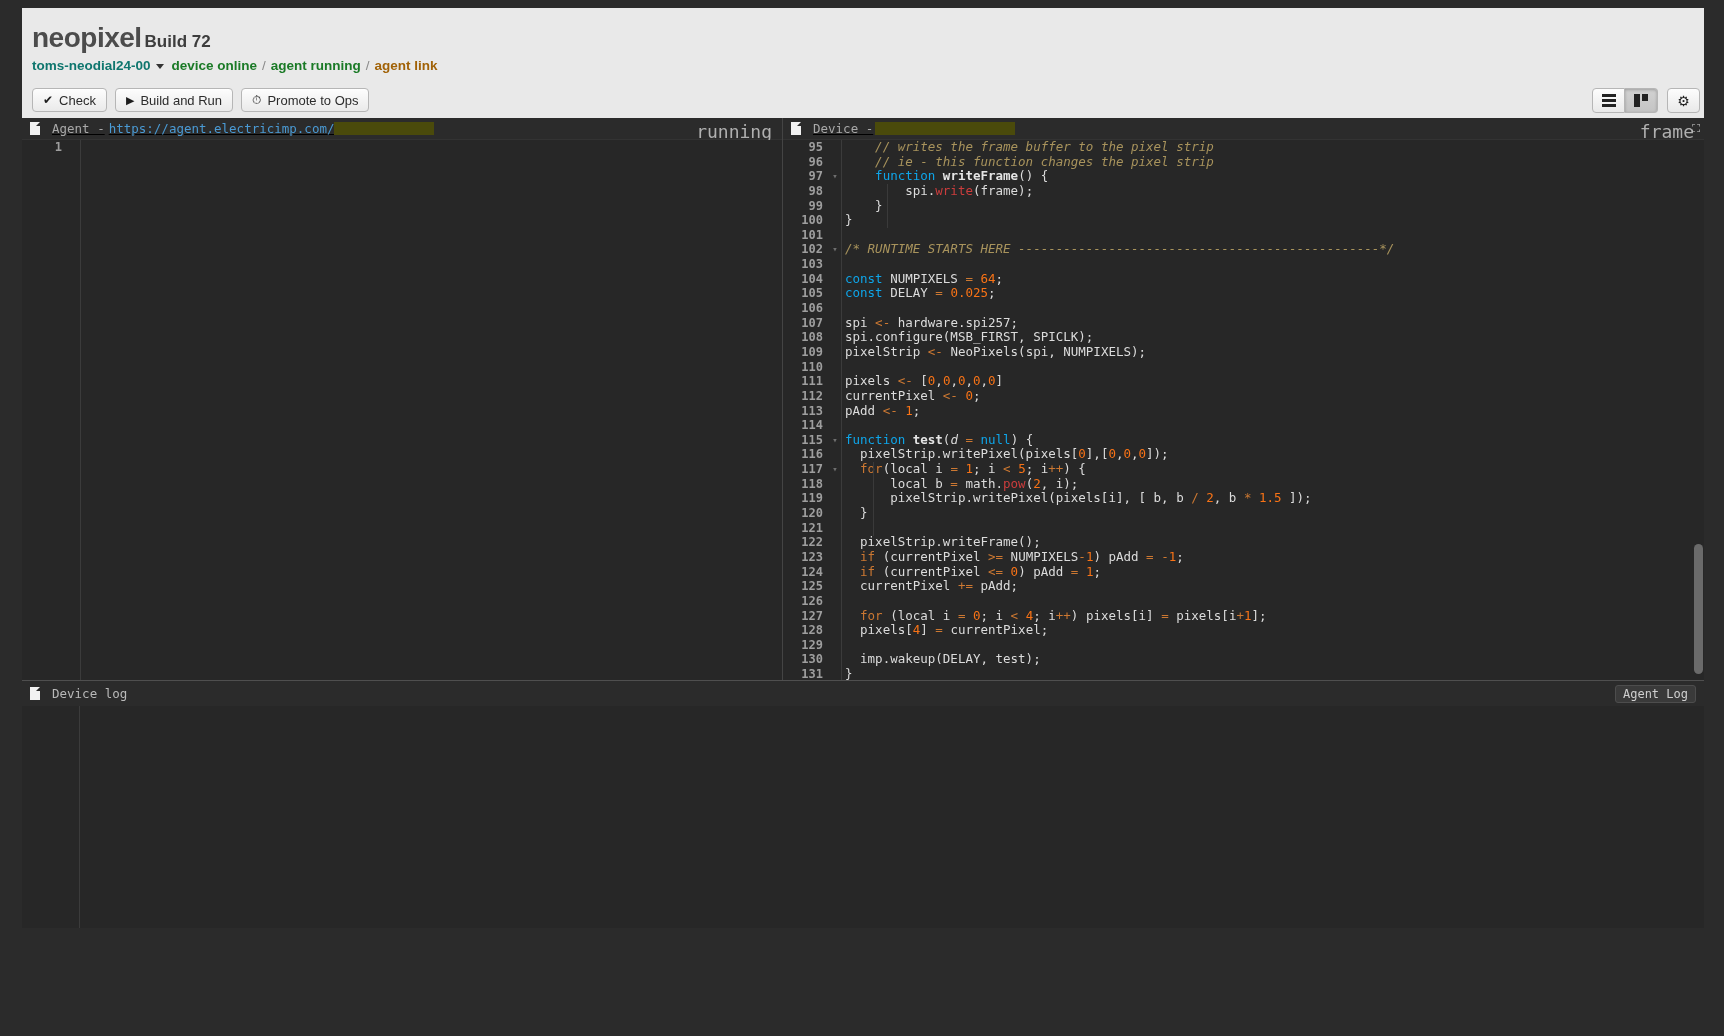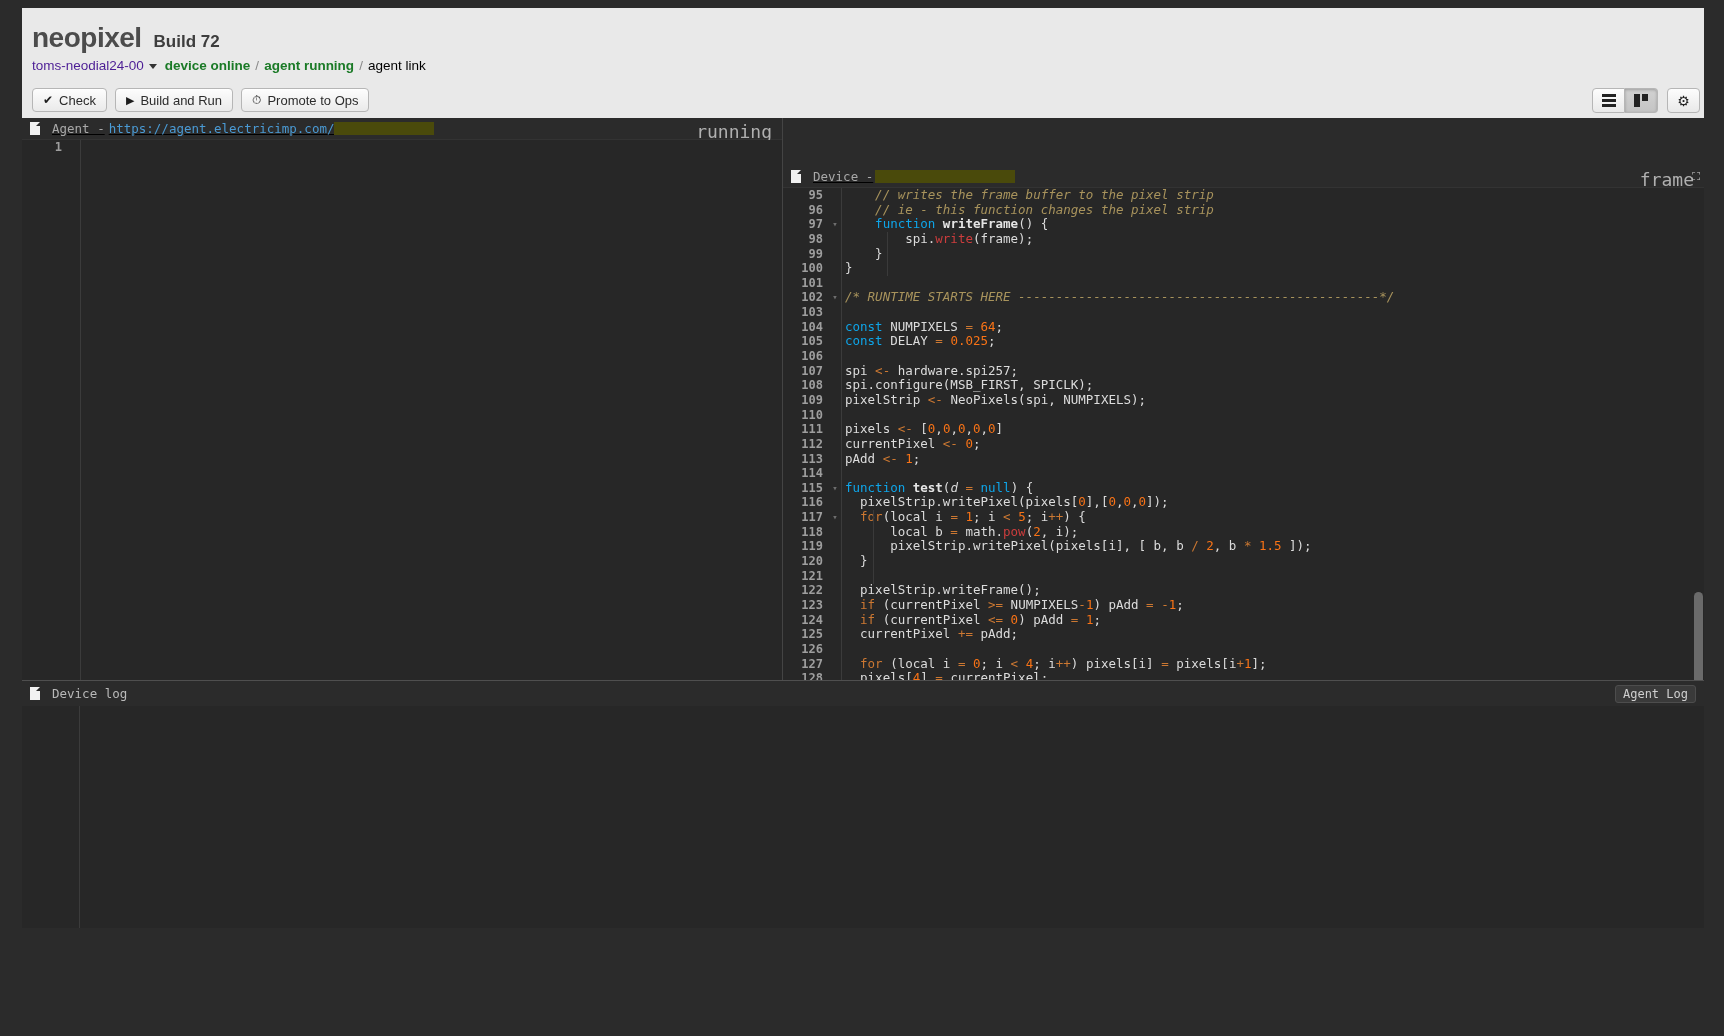--- a/index.html
+++ b/index.html
@@ -19,47 +19,47 @@
   
   .header {
     position: absolute;
     left: 10px; top: 8px;
     width: 1706px; height: 110px;
     background: #e9e9e9;
     border-radius: 6px 6px 0 0;
   }
   .title-row {
     position: absolute; left: 22px; top: 16px;
-    display: flex; align-items: baseline; gap: 12px;
+    display: flex; align-items: baseline; gap: 3px;
   }
   .app-title {
     font-size: 28px; font-weight: bold; color: #4c4c4c;
     letter-spacing: -0.5px; line-height: 1;
   }
   .build-label {
     font-size: 17px; font-weight: bold; color: #3d3d3d; line-height: 1;
   }
   .breadcrumb {
     position: absolute; left: 22px; top: 50px;
     font-size: 13.5px; font-weight: bold;
     display: flex; align-items: center; gap: 0px;
     white-space: nowrap;
   }
-  .bc-device { color: #4c1d95; font-weight: normal; }
+  .bc-device { color: #0f766e; font-weight: bold; }
   .bc-caret {
     display: inline-block;
     width: 0; height: 0; margin: 0 8px 0 5px;
     border-left: 4.5px solid transparent;
     border-right: 4.5px solid transparent;
     border-top: 5.5px solid #333;
     position: relative; top: 1px;
   }
   .bc-green { color: #1a7a26; font-weight: bold; }
   .bc-sep { color: #8a8a8a; font-weight: normal; margin: 0 5px; }
-  .bc-link { color: #000000; font-weight: normal; }
+  .bc-link { color: #a16207; font-weight: bold; }
 
   .btn-row {
     position: absolute; left: 22px; top: 80px;
     display: flex; gap: 8px;
   }
   .btn {
     display: inline-flex; align-items: center; gap: 6px;
     height: 24px; padding: 0 10px;
     background: linear-gradient(#fdfdfd, #eaeaea);
     border: 1px solid #b6b6b6;
@@ -113,21 +113,21 @@
     width: 1682px; height: 562px;
     display: flex;
     text-decoration: underline;
   }
   .pane {
     position: relative;
     background: #272727;
     overflow: hidden;
   }
   .pane.agent { width: 761px; border-right: 1px solid #444; }
-  .pane.device { flex: 1; margin-top: 48px; }
+  .pane.device { flex: 1; }
 
   .pane-bar {
     position: relative;
     height: 22px;
     background: #2b2b2b;
     display: flex; align-items: center;
     padding: 0 8px;
     font-family: "DejaVu Sans Mono", monospace;
     font-size: 12.5px;
     color: #b9b9b9;

